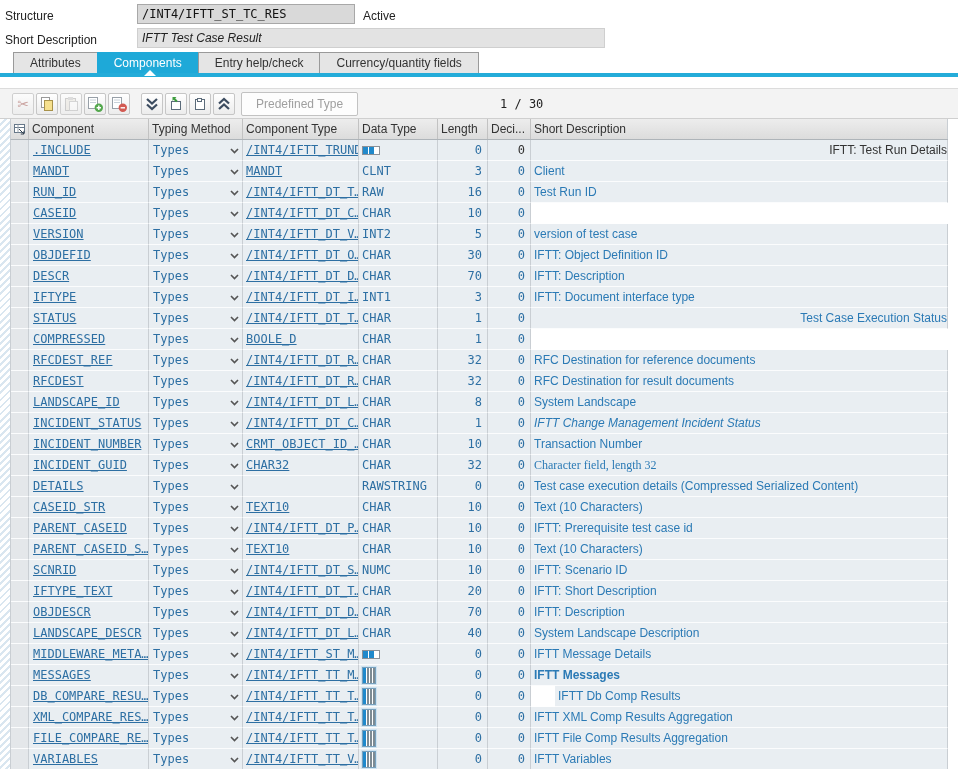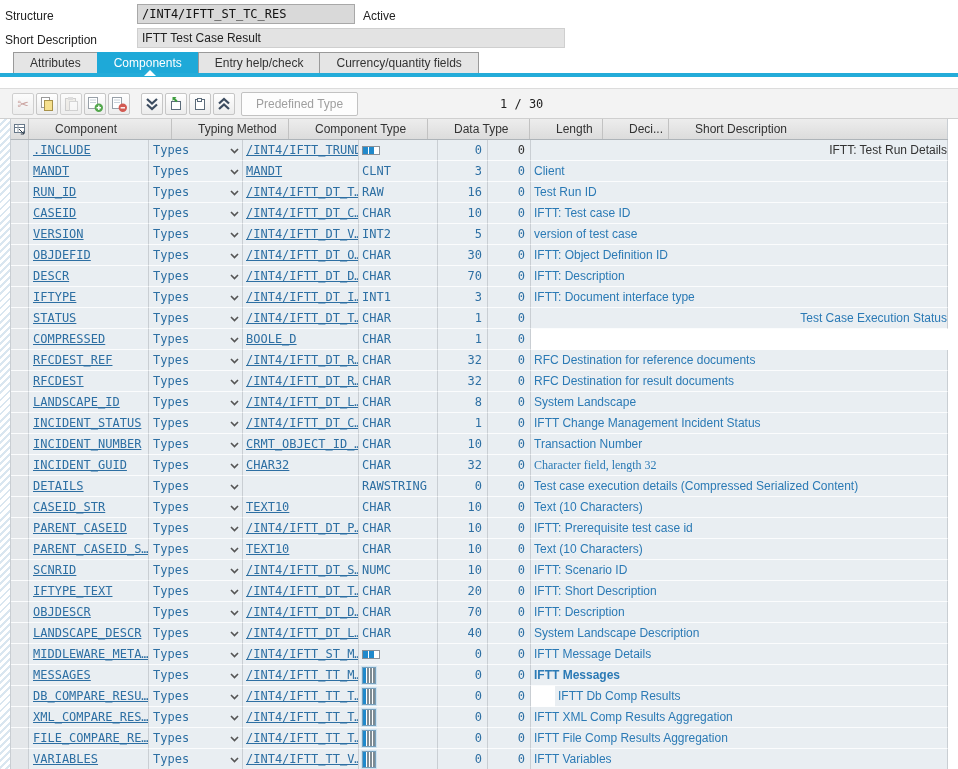--- a/index.html
+++ b/index.html
@@ -5,21 +5,21 @@
   html,body{margin:0;padding:0;background:#fff;}
   #app{position:relative;width:958px;height:769px;background:#fff;overflow:hidden;
        font-family:"Liberation Sans",sans-serif;font-size:12px;color:#333;}
 
   
   .fld-label{position:absolute;left:5px;color:#222;}
   .fld-box{position:absolute;box-sizing:border-box;height:20px;line-height:18px;padding-left:4px;
            overflow:hidden;white-space:nowrap;}
   #structure-box{left:137px;top:4px;width:218px;background:#d9d9d9;border:1px solid #a8a8a8;
                  font-family:"DejaVu Sans Mono",monospace;color:#111;}
-  #shortdesc-box{left:137px;top:28px;width:428px;background:#e3e3e3;border:1px solid #cfcfcf;color:#222;}
+  #shortdesc-box{left:137px;top:28px;width:468px;background:#e3e3e3;border:1px solid #cfcfcf;color:#222;font-style:italic;}
   #active-flag{position:absolute;left:363px;top:9px;color:#222;}
 
   
   #tabstrip{position:absolute;left:14px;top:52px;display:flex;}
   .tab{height:20px;line-height:20px;padding:0 16px;background:#e5e5e5;border:1px solid #9a9a9a;
        margin-left:-1px;white-space:nowrap;cursor:default;}
   .tab.selected{background:#1ea9d8;border-color:#1ea9d8;color:#fff;}
   #tab-underline{position:absolute;left:0;top:73px;width:958px;height:4px;background:#24acd9;}
   .notch-outer{position:absolute;left:142px;top:66px;width:0;height:0;
                border-left:8px solid transparent;border-right:8px solid transparent;border-bottom:8px solid #24acd9;}
@@ -40,21 +40,21 @@
   #row-counter{position:absolute;left:500px;top:8px;font-family:"DejaVu Sans Mono",monospace;color:#222;}
 
   
   #hatch{position:absolute;left:0;top:119px;width:10px;height:650px;
          background:repeating-linear-gradient(135deg,#ffffff 0 3px,#d9e6f0 3px 5px);}
 
   
   #thead{position:absolute;left:10px;top:119px;width:938px;height:21px;display:grid;
          grid-template-columns:18px 120px 94px 116px 79px 50px 43px 1fr;
          background:linear-gradient(#ededed,#dcdcdc);border-bottom:1px solid #aeb4b9;
-         border-left:1px solid #c9ced3;box-sizing:border-box;gap:23px;}
+         border-left:1px solid #c9ced3;box-sizing:border-box;}
   .th{border-right:1px solid #c2c2c2;line-height:20px;padding-left:3px;white-space:nowrap;
       overflow:hidden;color:#333;box-sizing:border-box;}
   .th.icon-cell{display:flex;align-items:center;justify-content:center;padding-left:0;}
   #tbody{position:absolute;left:10px;top:140px;width:938px;height:746px;overflow:hidden;
          border-left:1px solid #c9ced3;box-sizing:border-box;}
   .trow{display:grid;grid-template-columns:18px 120px 94px 116px 79px 50px 43px 1fr;height:21px;}
   .c{background:#e9eef2;border-right:1px solid #c9ced3;border-bottom:1px solid #fbfcfd;
      overflow:hidden;white-space:nowrap;box-sizing:border-box;line-height:20px;}
   .c.sel{background:#e4e7ea;}
   .c.comp,.c.tm,.c.ct,.c.dt,.c.num{font-family:"DejaVu Sans Mono",monospace;color:#2d6fa3;font-size:12px;}
@@ -219,21 +219,20 @@
       <div class="trow">
         <div class="c sel"></div>
         <div class="c comp"><span class="link">CASEID</span></div>
         <div class="c tm"><span>Types</span><svg width="9" height="6">
             <polyline points="1,1 4.5,4.6 8,1" fill="none" stroke="#555" stroke-width="1.6"></polyline>
           </svg></div>
         <div class="c ct"><span class="link">/INT4/IFTT_DT_C…</span></div>
         <div class="c dt">CHAR</div>
         <div class="c num">10</div>
         <div class="c num">0</div>
-        <div class="c desc" style="border-right: 1px solid rgb(201, 206, 211);">IFTT: Test case ID</div>
       </div>
       <div class="trow">
         <div class="c sel"></div>
         <div class="c comp"><span class="link">VERSION</span></div>
         <div class="c tm"><span>Types</span><svg width="9" height="6">
             <polyline points="1,1 4.5,4.6 8,1" fill="none" stroke="#555" stroke-width="1.6"></polyline>
           </svg></div>
         <div class="c ct"><span class="link">/INT4/IFTT_DT_V…</span></div>
         <div class="c dt">INT2</div>
         <div class="c num">5</div>
@@ -338,21 +337,21 @@
       <div class="trow">
         <div class="c sel"></div>
         <div class="c comp"><span class="link">INCIDENT_STATUS</span></div>
         <div class="c tm"><span>Types</span><svg width="9" height="6">
             <polyline points="1,1 4.5,4.6 8,1" fill="none" stroke="#555" stroke-width="1.6"></polyline>
           </svg></div>
         <div class="c ct"><span class="link">/INT4/IFTT_DT_C…</span></div>
         <div class="c dt">CHAR</div>
         <div class="c num">1</div>
         <div class="c num">0</div>
-        <div class="c desc" style="border-right: 1px solid rgb(201, 206, 211);">IFTT Change Management Incident Status</div>
+        <div class="c desc" style="border-right: 1px solid rgb(201, 206, 211); font-style: italic;">IFTT Change Management Incident Status</div>
       </div>
       <div class="trow">
         <div class="c sel"></div>
         <div class="c comp"><span class="link">INCIDENT_NUMBER</span></div>
         <div class="c tm"><span>Types</span><svg width="9" height="6">
             <polyline points="1,1 4.5,4.6 8,1" fill="none" stroke="#555" stroke-width="1.6"></polyline>
           </svg></div>
         <div class="c ct"><span class="link">CRMT_OBJECT_ID_…</span></div>
         <div class="c dt">CHAR</div>
         <div class="c num">10</div>

